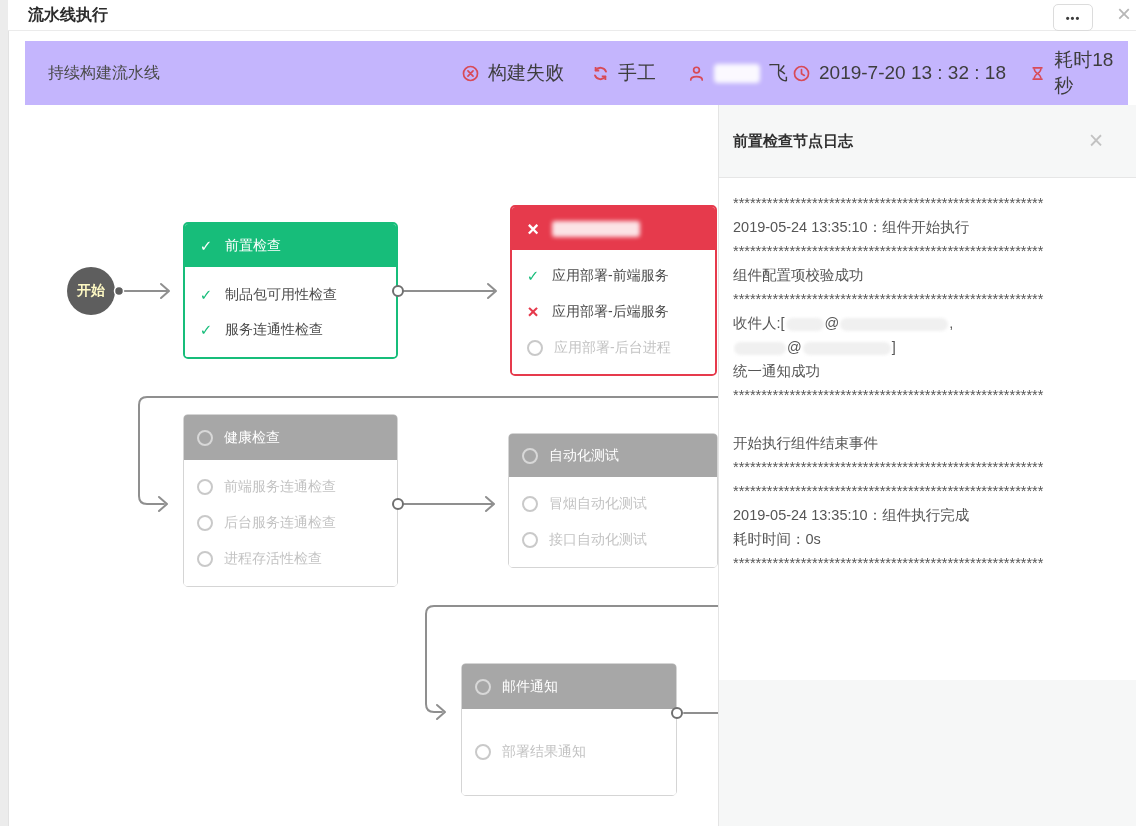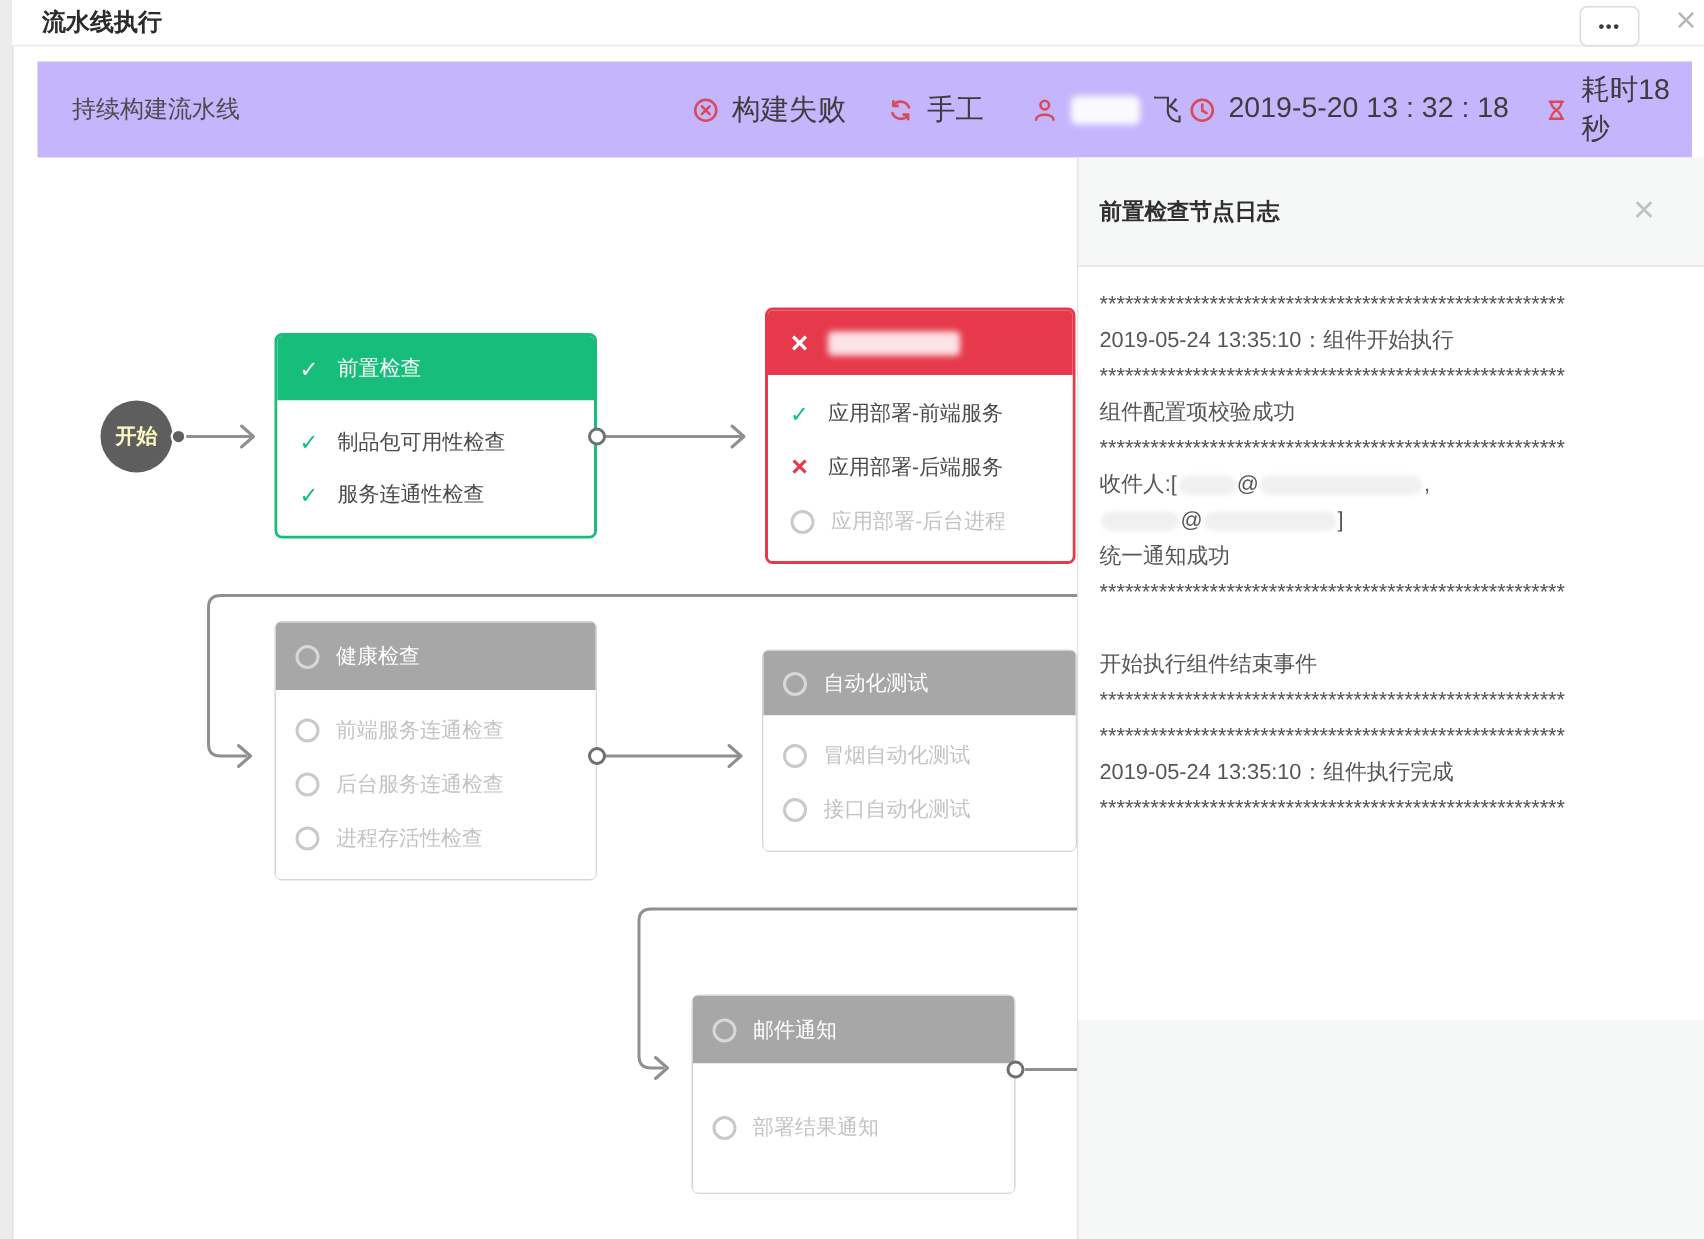--- a/index.html
+++ b/index.html
@@ -97,21 +97,21 @@
     </svg>
     <span class="blur-chip"></span>
     <span>飞</span>
   </div>
 
   <div class="sb-item" style="left:768px">
     <svg width="17" height="17" viewBox="0 0 16 16">
       <circle cx="8" cy="8" r="6.6" fill="none" stroke="#d84a56" stroke-width="1.6"></circle>
       <path d="M8 4.4 L8 8.3 L10.7 9.8" fill="none" stroke="#d84a56" stroke-width="1.6" stroke-linecap="round" stroke-linejoin="round"></path>
     </svg>
-    <span>2019-5-20 13 : 32 : 18</span>
+    <span>2019-7-20 13 : 32 : 18</span>
   </div>
 
   <div class="sb-item" style="left:1005px">
     <svg width="16" height="17" viewBox="0 0 16 16">
       <path d="M3.4 2 H12.6 M3.4 14 H12.6" stroke="#d84a56" stroke-width="1.8" stroke-linecap="round"></path>
       <path d="M4.4 2.6 C4.4 8.4 11.6 7.6 11.6 13.4 M11.6 2.6 C11.6 8.4 4.4 7.6 4.4 13.4" fill="none" stroke="#d84a56" stroke-width="1.6"></path>
     </svg>
     <span>耗时18秒</span>
   </div>
 </div>
@@ -240,15 +240,16 @@
       <div class="log-line"><span>*******************************************************</span></div>
       <div class="log-line"><span>收件人:[</span><span class="redact" style="width: 38px;"></span><span>@</span><span class="redact" style="width: 108px;"></span><span>,</span></div>
       <div class="log-line"><span class="redact" style="width: 52px;"></span><span>@</span><span class="redact" style="width: 88px;"></span><span>]</span></div>
       <div class="log-line"><span>统一通知成功</span></div>
       <div class="log-line"><span>*******************************************************</span></div>
       <div class="log-line">&nbsp;</div>
       <div class="log-line"><span>开始执行组件结束事件</span></div>
       <div class="log-line"><span>*******************************************************</span></div>
       <div class="log-line"><span>*******************************************************</span></div>
       <div class="log-line"><span>2019-05-24 13:35:10：组件执行完成</span></div>
+      <div class="log-line"><span>耗时时间：0s</span></div>
       <div class="log-line"><span>*******************************************************</span></div>
     </div>
 </div>
 
 </body></html>

